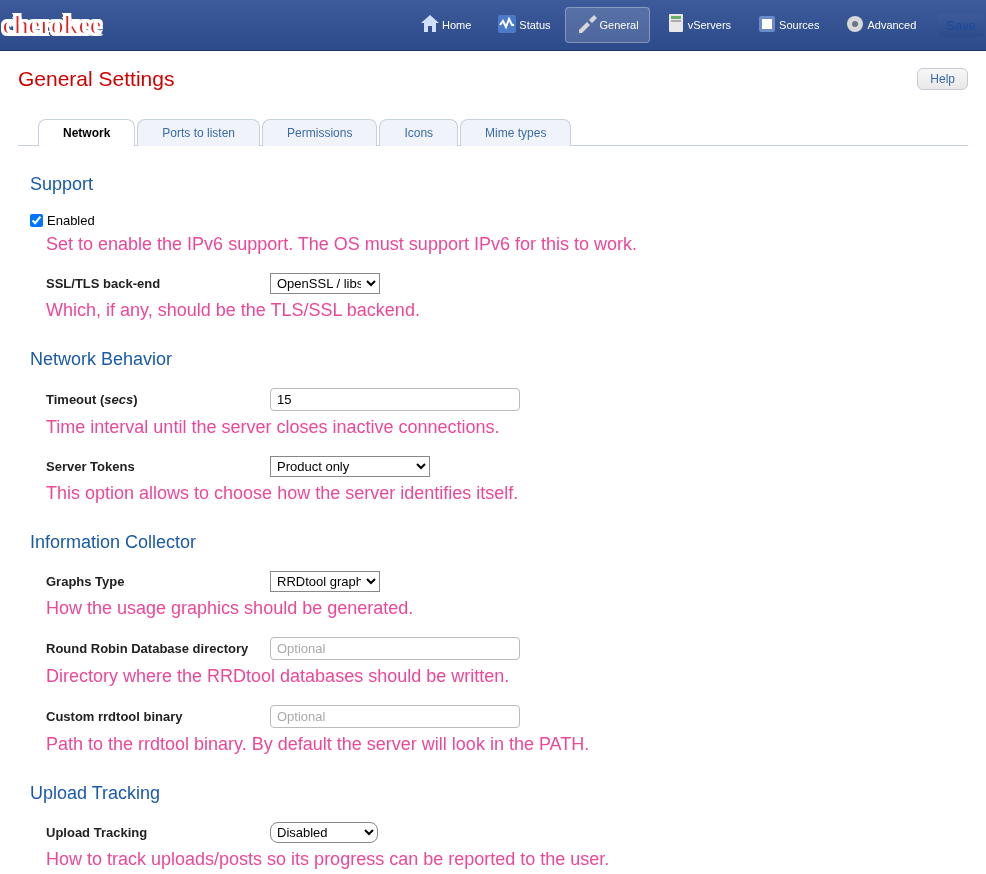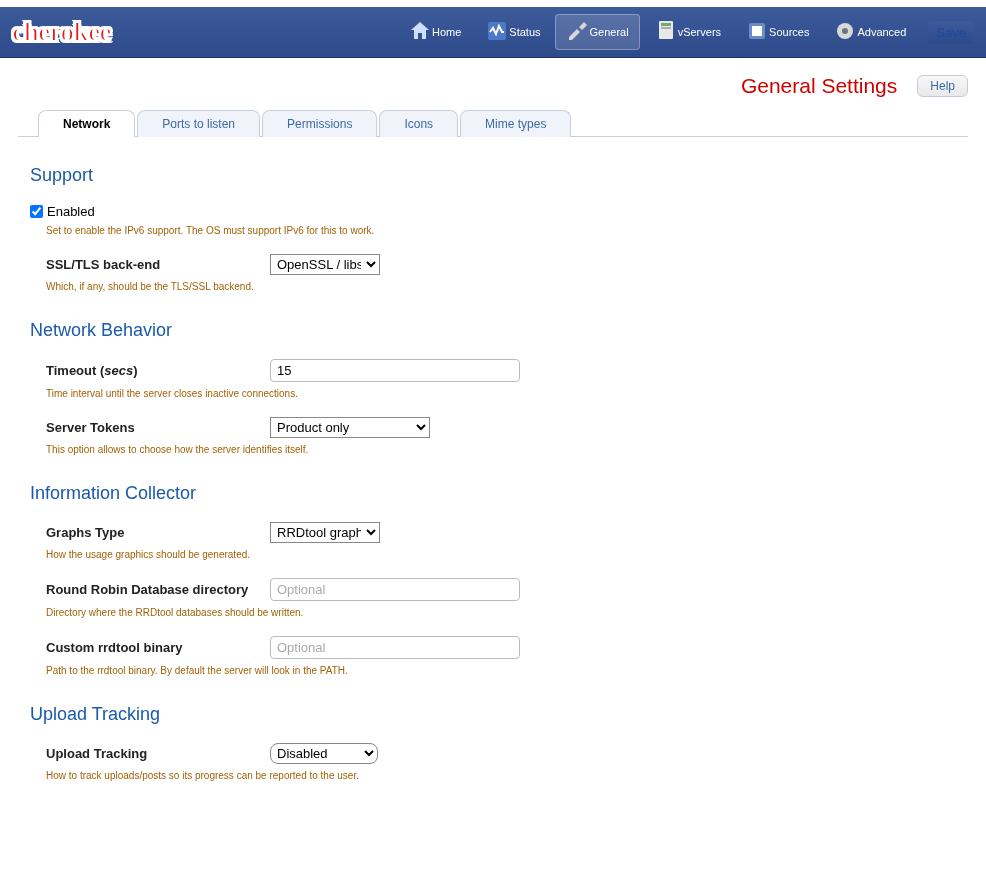--- a/index.html
+++ b/index.html
@@ -1,46 +1,46 @@
 <!DOCTYPE html>
 <html><head>
 <meta charset="utf-8">
 <style>
   * { box-sizing: border-box; margin: 0; padding: 0; }
   body { font-family: "Lucida Grande", Arial, sans-serif; font-size: 13px; background: #fff; width: 986px; }
   
   
-  .topbar { background: linear-gradient(#3d5a9a, #2d4a8a); height: 51px; display: flex; align-items: center; padding: 0 12px; border-bottom: 1px solid #1a3568; margin-top: 7px; }
+  .topbar { background: linear-gradient(#3d5a9a, #2d4a8a); height: 51px; display: flex; align-items: center; padding: 0 2px; border-bottom: 1px solid #1a3568; }
   .logo { font-family: "Comic Sans MS", cursive; font-size: 28px; font-weight: bold; color: #e02020; -webkit-text-stroke: 2px #fff; text-shadow: 2px 2px 0 #fff, -2px -2px 0 #fff, 2px -2px 0 #fff, -2px 2px 0 #fff; letter-spacing: -1px; }
   .nav-spacer { flex: 1; }
   .nav-items { display: flex; gap: 4px; align-items: center; }
   .nav-item { display: flex; align-items: center; padding: 4px 10px; cursor: pointer; color: #fff; font-size: 11px; border-radius: 4px; }
   .nav-item.active { background: rgba(255,255,255,0.15); border: 1px solid rgba(255,255,255,0.3); }
   .nav-item .icon { width: 24px; height: 24px; margin-bottom: 2px; display: flex; align-items: center; justify-content: center; }
   .save-btn { color: #1a4a9e; background: linear-gradient(#3d5a9a, #2d4a8a); padding: 4px 8px; border-radius: 4px; margin-left: 12px; cursor: pointer; font-size: 13px; }
   
   
   .page { padding: 16px 18px; }
-  .page-header { display: flex; justify-content: flex-end; align-items: center; margin-bottom: 12px; gap: 20px; }
+  .page-header { display: flex; justify-content: space-between; align-items: center; margin-bottom: 28px; }
   .page-title { color: #d00000; font-size: 21px; font-weight: normal; }
   .help-btn { background: linear-gradient(#f8f8f8,#e8e8e8); border: 1px solid #c8c8d8; border-radius: 6px; padding: 3px 12px; color: #3a6aa8; font-size: 12px; cursor: pointer; }
   
   
   .tabs-row { border-bottom: 1px solid #c8d0e0; display: flex; padding-left: 20px; gap: 0; }
   .tab { padding: 6px 24px; border: 1px solid #c8d0e0; border-bottom: none; border-radius: 8px 8px 0 0; margin-right: 2px; margin-bottom: -1px; background: #f0f4fa; color: #3a6aa8; font-size: 12px; cursor: pointer; position: relative; }
   .tab.active { background: #fff; font-weight: bold; color: #000; z-index: 2; }
   
   
   .section { margin-top: 28px; padding: 0 12px; }
   .section h2 { color: #1a5aa8; font-size: 18px; font-weight: normal; margin-bottom: 18px; }
   .field-row { margin-bottom: 6px; display: flex; align-items: center; }
   .field-label { width: 240px; font-weight: bold; font-size: 13px; color: #222; padding-left: 16px; }
   .field-label .unit { font-style: italic; font-weight: bold; }
   .field-control { }
-  .field-help { color: #a16207; font-size: 10px; margin-bottom: 18px; padding-left: 16px; }
+  .field-help { color: #ec4899; font-size: 18px; margin-bottom: 18px; padding-left: 16px; }
   
   input[type="text"] { border: 1px solid #bbb; border-radius: 4px; padding: 3px 6px; font-size: 13px; width: 250px; }
   input[type="text"]::placeholder { color: #aaa; }
   select { border: 1px solid #888; padding: 1px 2px; font-size: 13px; background: #fff; }
   .checkbox-label { display: flex; align-items: center; gap: 4px; font-size: 13px; }
   
   
   .icon svg { width: 24px; height: 24px; }
 </style>
 </head>

